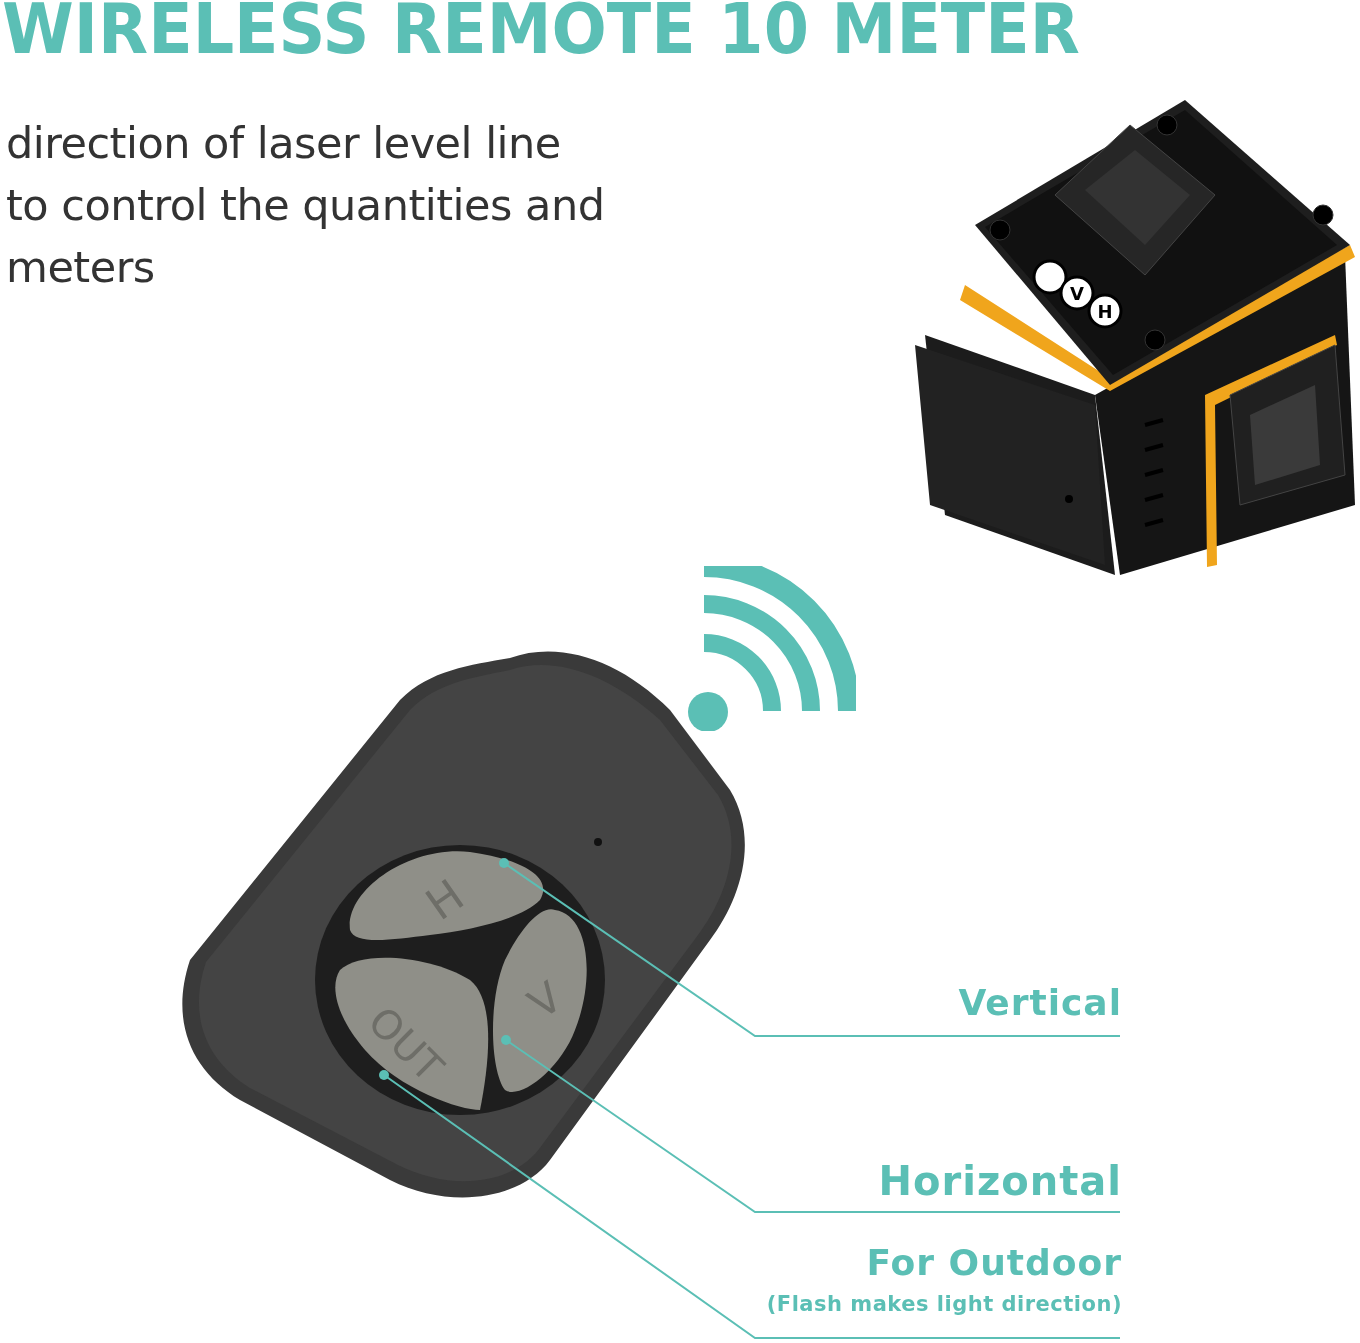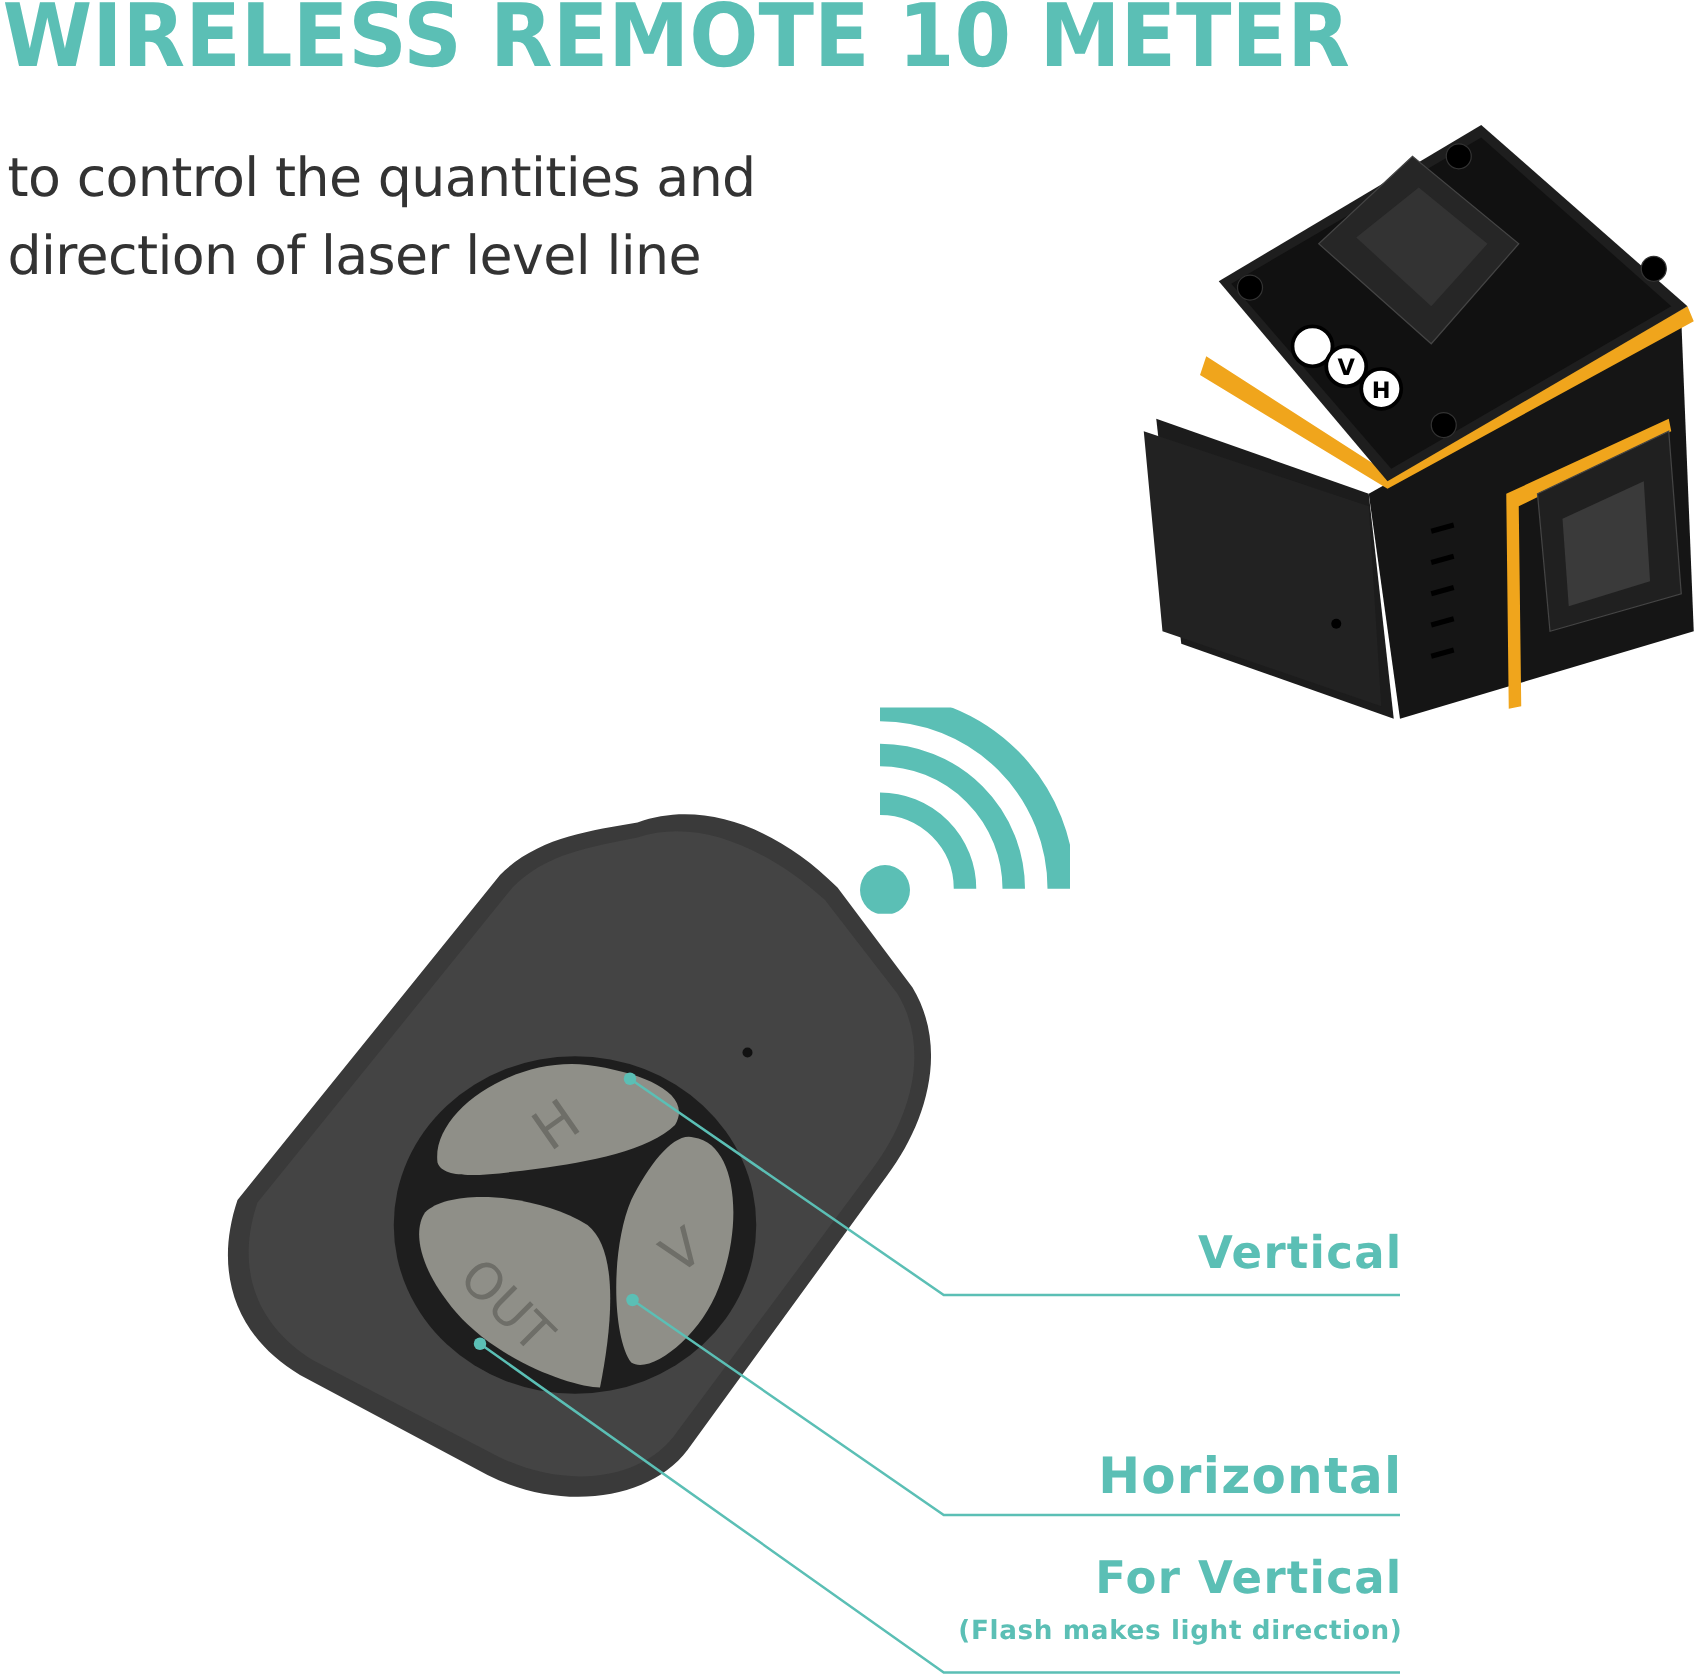--- a/index.html
+++ b/index.html
@@ -28,22 +28,23 @@
   .label.horizontal { top:1158px; font-size:40px; }
   .label.outdoor { top:1242px; font-size:36px; }
   .label.sub { top:1292px; font-size:21px; letter-spacing:0.5px; right:238px; }
 </style>
 </head>
 <body>
 
 <div class="title">WIRELESS REMOTE 10 METER</div>
 
 <div class="desc">
+  <div>direction of laser level line</div>
   <div>to control the quantities and</div>
-  <div>direction of laser level line</div>
+  <div>meters</div>
 </div>
 
 <svg class="device" viewBox="0 0 455 490">
 
   <path d="M20 240 L190 300 L210 480 L40 420 Z" fill="#1c1c1c"></path>
   <path d="M10 250 L190 310 L200 470 L25 410 Z" fill="#222"></path>
   <rect x="160" y="400" width="8" height="8" rx="4" fill="#000"></rect>
 
   <path d="M190 300 L440 160 L450 410 L215 480 Z" fill="#151515"></path>
 
@@ -111,14 +112,14 @@
   </g>
   <g fill="#5bbfb5">
     <circle cx="504" cy="863" r="5"></circle>
     <circle cx="506" cy="1040" r="5"></circle>
     <circle cx="384" cy="1075" r="5"></circle>
   </g>
 </svg>
 
 <div class="label vertical">Vertical</div>
 <div class="label horizontal">Horizontal</div>
-<div class="label outdoor">For Vertical</div>
+<div class="label outdoor">For Outdoor</div>
 <div class="label sub">(Flash makes light direction)</div>
 
 </body></html>

